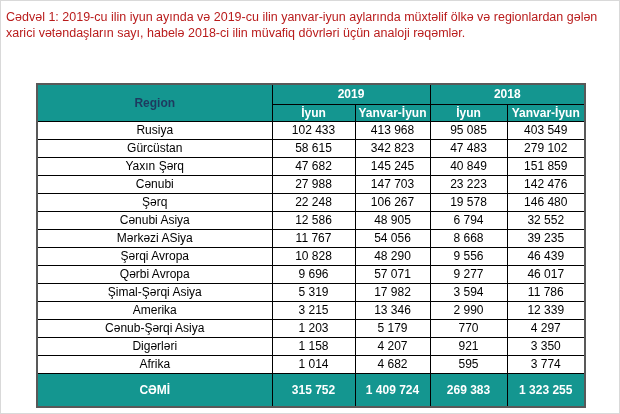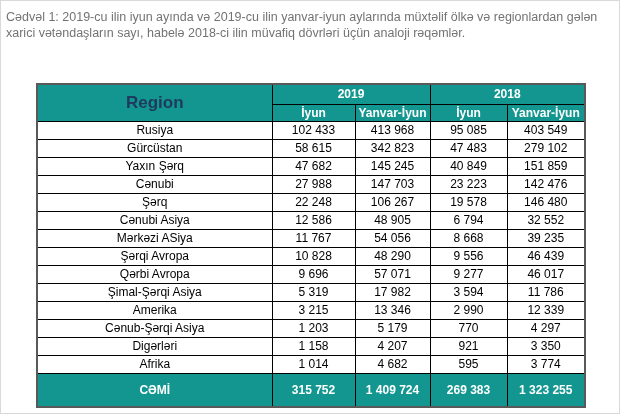--- a/index.html
+++ b/index.html
@@ -15,21 +15,21 @@
     width: 620px;
     height: 414px;
     border: 1px solid #d9d9d9;
     background: #fff;
     overflow: hidden;
   }
   .title {
     margin: 8px 6px 0 5px;
     font-size: 12.5px;
     line-height: 16px;
-    color: #737373;
+    color: #b91c1c;
   }
   table.stats {
     border-collapse: collapse;
     table-layout: fixed;
     width: 548px;
     margin: 42px 0 0 35px;
     border: 2px solid var(--outer-border, #595959);
   }
   table.stats th, table.stats td {
     border: 1px solid var(--inner-border, #000000);
@@ -38,21 +38,21 @@
     white-space: nowrap;
   }
   thead th {
     background: var(--teal, #149690);
     color: var(--header-text, #ffffff);
     font-weight: bold;
     text-align: center;
   }
   .region-head {
     color: var(--region-header-text, #1e3a5f);
-    font-size: 17px;
+    font-size: 12px;
   }
   .year-head { height: 20px; font-size: 12px; }
   .month-head { height: 17px; font-size: 12px; margin-left: 14px; }
   tbody td { height: 18px; font-size: 12px; }
   .region-cell { text-align: center; padding-left: 6px; }
   .value-cell { text-align: center; }
   .total-row td {
     background: var(--teal, #149690);
     color: var(--header-text, #ffffff);
     font-weight: bold;

